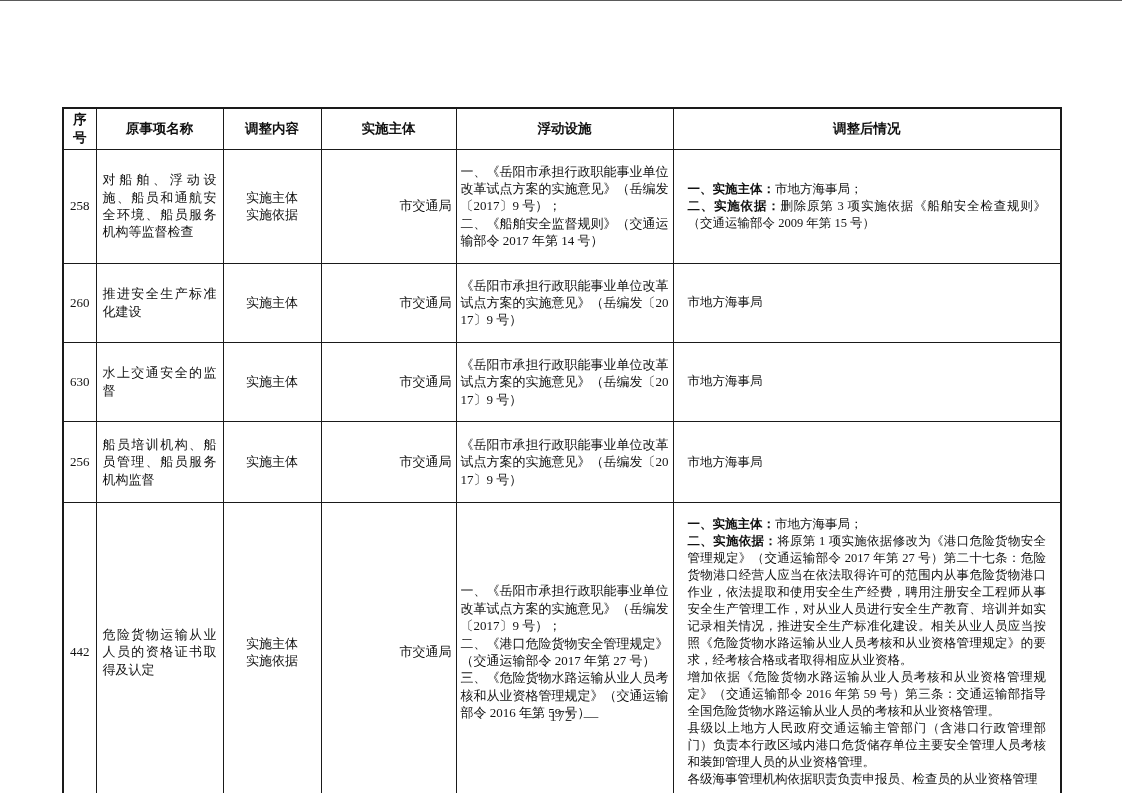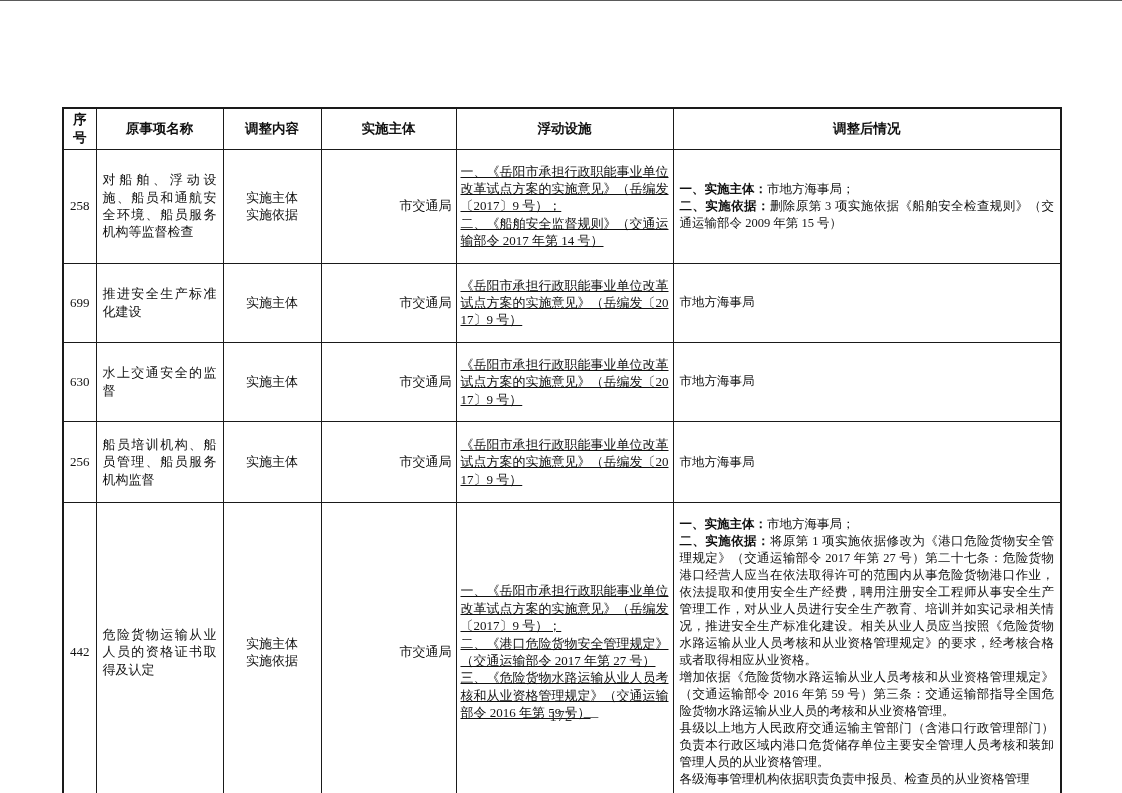--- a/index.html
+++ b/index.html
@@ -44,22 +44,22 @@
   tr.h-row   { height: 41px; }
   tr.r-438   { height: 88px; }
   tr.r-439   { height: 46px; }
   tr.r-440   { height: 52px; }
   tr.r-441   { height: 56px; }
   tr.r-442   { height: 299px; }
   td.c-no    { text-align: center; }
   td.c-name  { text-align: justify; padding: 14px 6px; }
   td.c-adj   { text-align: center; white-space: pre-line; }
   td.c-sub   { text-align: right; }
-  td.c-basis { text-align: justify; padding: 13px 4px; white-space: pre-line; text-decoration: underline; }
-  td.c-after { text-align: justify; padding: 4px 6px; font-size: 12.5px; line-height: 17px; }
+  td.c-basis { text-align: justify; padding: 13px 4px; white-space: pre-line; }
+  td.c-after { text-align: justify; padding: 4px 14px; font-size: 12.5px; line-height: 17px; }
   td.c-after .rich-para { text-align: justify; }
   td.c-after b { font-weight: bold; }
   .page-footer {
     position: absolute;
     top: 708px;
     left: 0;
     width: 100%;
     text-align: center;
     font-size: 14.5px;
     color: #333;
@@ -100,21 +100,21 @@
 实施依据</td>
         <td class="c-sub">市交通局</td>
         <td class="c-basis">一、《岳阳市承担行政职能事业单位改革试点方案的实施意见》（岳编发〔2017〕9 号）；
 二、《船舶安全监督规则》（交通运输部令 2017 年第 14 号）</td>
         <td class="c-after">
             <div class="rich-para"><b>一、实施主体：</b><span>市地方海事局；</span></div>
             <div class="rich-para"><b>二、实施依据：</b><span>删除原第 3 项实施依据《船舶安全检查规则》（交通运输部令 2009 年第 15 号）</span></div>
           </td>
       </tr>
       <tr class="r-439">
-        <td class="c-no">699</td>
+        <td class="c-no">260</td>
         <td class="c-name">推进安全生产标准化建设</td>
         <td class="c-adj">实施主体</td>
         <td class="c-sub">市交通局</td>
         <td class="c-basis">《岳阳市承担行政职能事业单位改革试点方案的实施意见》（岳编发〔2017〕9 号）</td>
         <td class="c-after">市地方海事局</td>
       </tr>
       <tr class="r-440">
         <td class="c-no">630</td>
         <td class="c-name">水上交通安全的监督</td>
         <td class="c-adj">实施主体</td>

